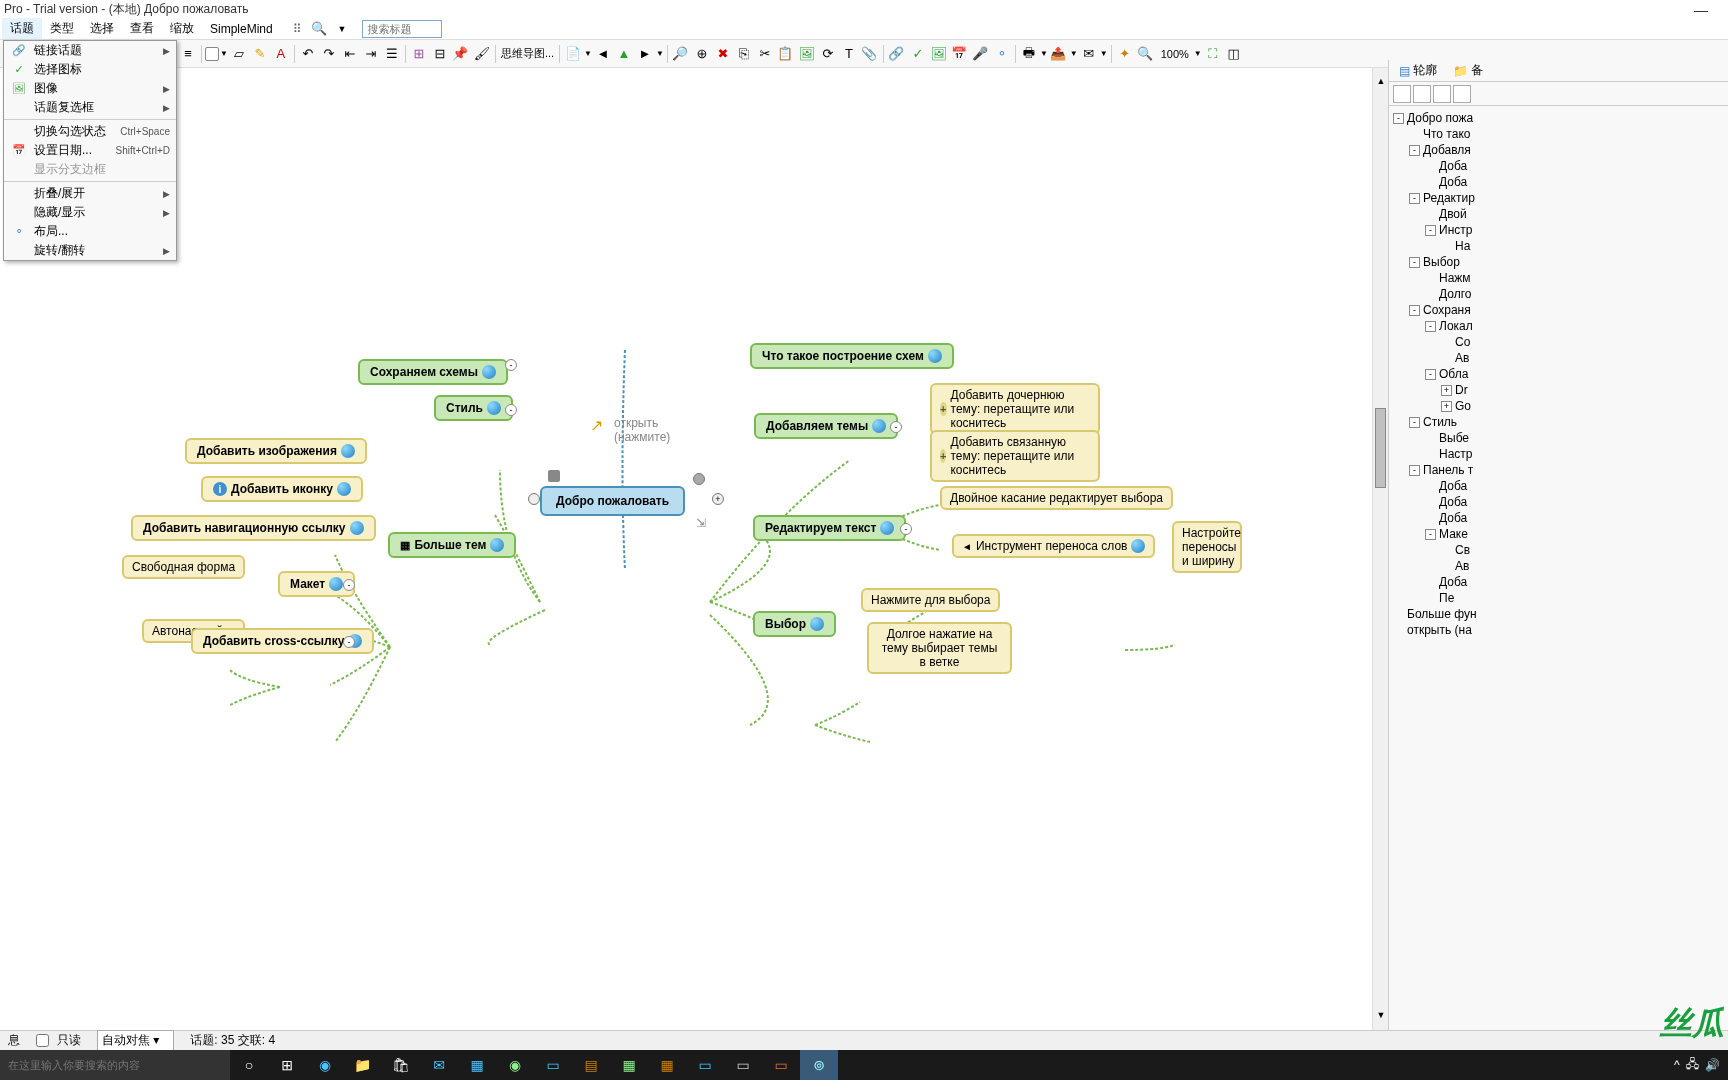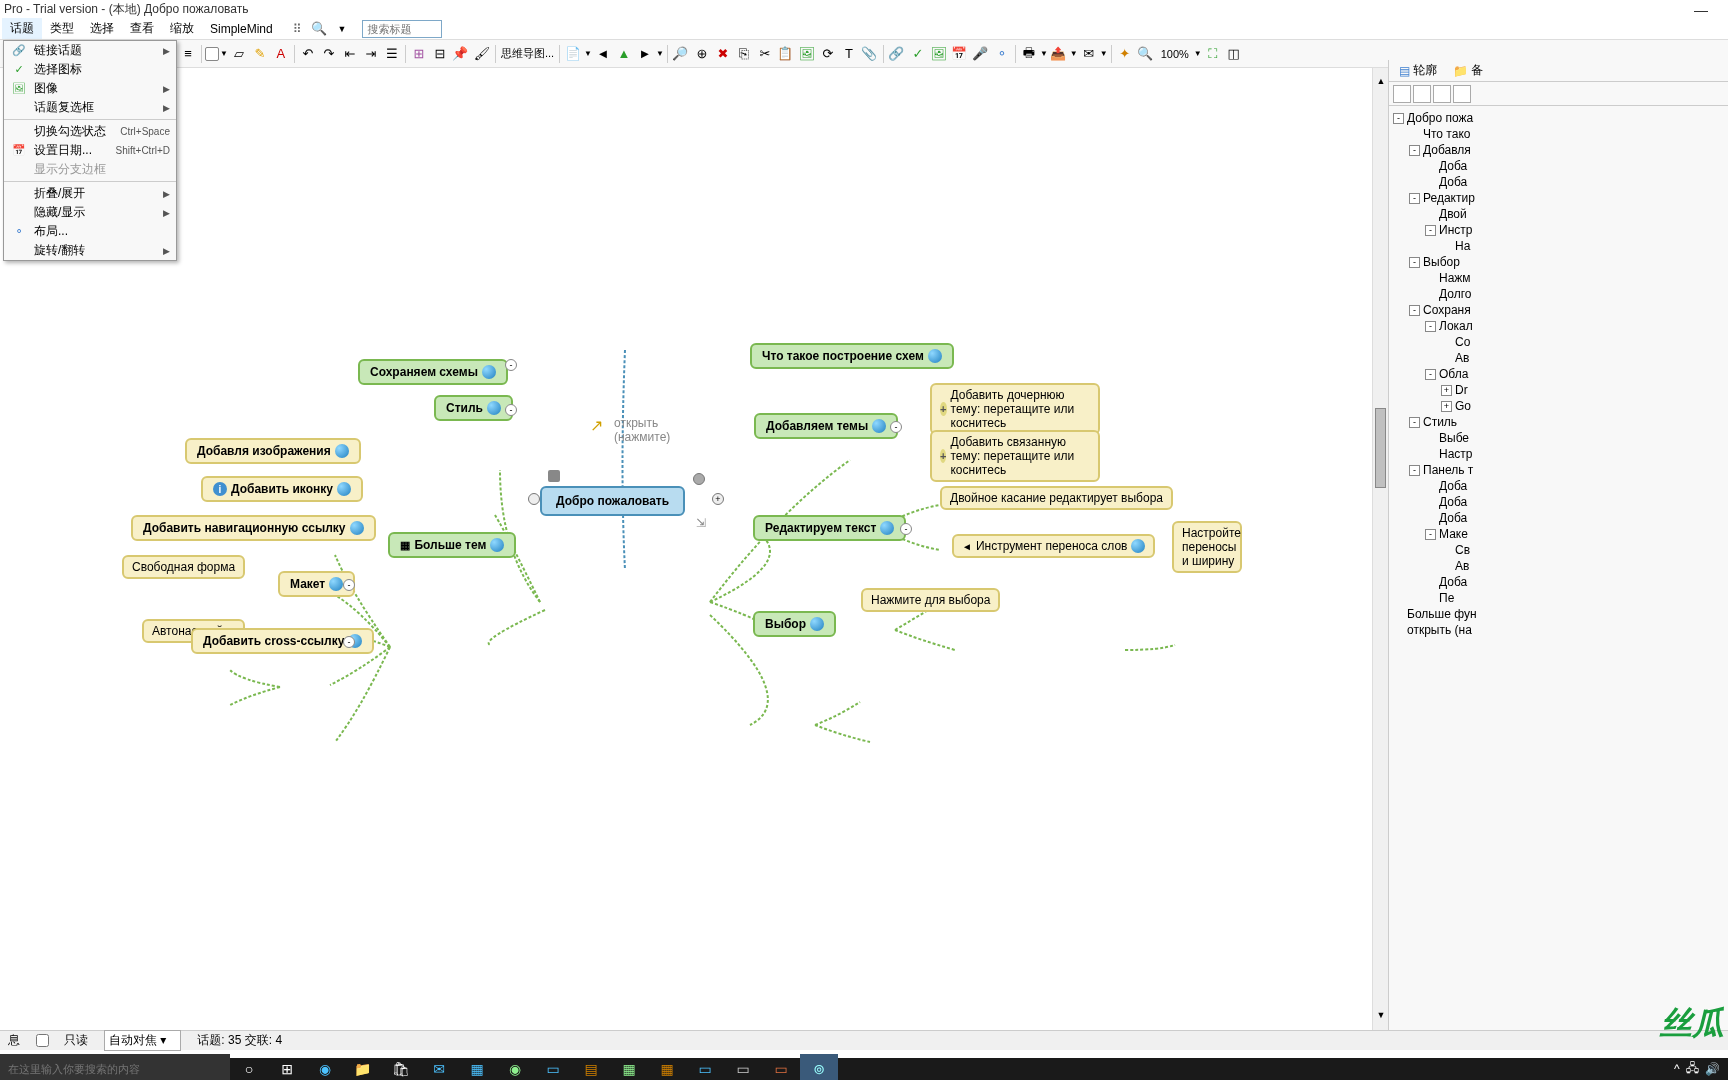--- a/index.html
+++ b/index.html
@@ -34,21 +34,21 @@
 .sp-tab{padding:2px 6px;font-size:11px;display:flex;align-items:center;gap:3px}
 .sp-toolbar{height:24px;border-bottom:1px solid #ccc;display:flex;align-items:center;padding:0 4px;gap:2px}
 .sp-tbtn{width:18px;height:18px;border:1px solid #aaa;background:#fff;cursor:pointer}
 .outline{padding:4px;font-size:11px;overflow:auto;height:calc(100% - 46px)}
 .ol-item{padding:1px 0;white-space:nowrap;display:flex;align-items:center}
 .ol-toggle{width:11px;height:11px;border:1px solid #888;display:inline-flex;align-items:center;justify-content:center;font-size:9px;margin-right:3px;background:#fff;cursor:pointer}
 .ol-indent-1{padding-left:16px}
 .ol-indent-2{padding-left:32px}
 .ol-indent-3{padding-left:48px}
 .statusbar{position:absolute;left:0;right:0;bottom:30px;height:20px;background:#f0f0f0;border-top:1px solid #ccc;display:flex;align-items:center;padding:0 8px;font-size:11px;gap:16px}
-.taskbar{position:absolute;left:0;right:0;bottom:0;height:22px;background:#1a1a1a;display:flex;align-items:center}
+.taskbar{position:absolute;left:0;right:0;bottom:0;height:30px;background:#1a1a1a;display:flex;align-items:center}
 .tb-search{background:#333;color:#999;padding:4px 8px;font-size:11px;width:230px;height:30px;display:flex;align-items:center;border:none}
 .tb-icon{width:38px;height:30px;display:flex;align-items:center;justify-content:center;color:#fff;font-size:14px}
 .tb-tray{margin-left:auto;display:flex;align-items:center;gap:6px;padding-right:8px;color:#fff;font-size:11px}
 .annotation{position:absolute;font-size:11px;color:#888}
 .collapse-btn{position:absolute;width:12px;height:12px;border:1px solid #888;border-radius:50%;background:#fff;font-size:9px;display:flex;align-items:center;justify-content:center}
 svg.connections{position:absolute;left:0;top:0;width:100%;height:100%;pointer-events:none}
 .watermark{position:absolute;right:0;bottom:30px;font-size:32px;font-weight:bold;color:#1a9e3e;font-style:italic;padding:4px}
 .minbtn{position:absolute;right:20px;top:2px;font-size:14px}
 </style>
 </head>
@@ -256,21 +256,21 @@
       <span class="globe"></span>
     </div>
 <div class="collapse-btn" style="left:505px;top:336px">-</div>
 <div class="node node-green" style="left:388px;top:464px">
       <span style="font-size:11px">▦</span>
       <span>Больше тем</span>
       <span class="globe"></span>
     </div>
 
 <div class="node node-yellow" style="left:185px;top:370px">
-      <span>Добавля изображения</span>
+      <span>Добавить изображения</span>
       <span class="globe"></span>
     </div>
 <div class="node node-yellow" style="left:201px;top:408px">
       <span class="info-icon">i</span>
       <span>Добавить иконку</span>
       <span class="globe"></span>
     </div>
 <div class="node node-yellow" style="left:131px;top:447px">
       <span>Добавить навигационную ссылку</span>
       <span class="globe"></span>
@@ -325,20 +325,23 @@
 <div class="node node-yellow-sm" style="left:952px;top:466px">
       <span style="font-size:10px">◄</span>
       <span>Инструмент переноса слов</span>
       <span class="globe"></span>
     </div>
 <div class="node node-yellow-sm" style="left:1172px;top:453px;max-width:70px;white-space:normal">
       <span>Настройте переносы и ширину</span>
     </div>
 <div class="node node-yellow-sm" style="left:861px;top:520px">
       <span>Нажмите для выбора</span>
+    </div>
+<div class="node node-yellow-sm" style="left:867px;top:554px;max-width:145px;white-space:normal;text-align:center">
+      <span>Долгое нажатие на тему выбирает темы в ветке</span>
     </div>
 
 <div style="position:absolute;right:0;top:0;width:16px;bottom:0;background:#f0f0f0;border-left:1px solid #ddd">
   <div style="position:absolute;top:8px;left:2px;width:12px;height:14px;text-align:center;font-size:9px">▲</div>
   <div style="position:absolute;top:340px;left:2px;width:11px;height:80px;background:#c0c0c0;border:1px solid #888"></div>
   <div style="position:absolute;bottom:8px;left:2px;width:12px;height:14px;text-align:center;font-size:9px">▼</div>
 </div>
 </div>
 
 <div class="side-panel">
@@ -489,21 +492,21 @@
       </div>
       <div class="ol-item ol-indent-0">
         <span style="width: 14px; display: inline-block;"></span>
         <span>открыть (на</span>
       </div>
     </div>
 </div>
 
 <div class="statusbar">
   <span>息</span>
-  <label style="display:flex;align-items:center;gap:15px">
+  <label style="display:flex;align-items:center;gap:8px">
       <input type="checkbox" style="">
       <span>只读</span>
     </label>
   <span style="border:1px solid #aaa;padding:1px 14px 1px 4px;background:#fff"><span>自动对焦</span> ▾</span>
   <span>话题: 35 交联: 4</span>
 </div>
 
 <div class="taskbar">
   <input class="tb-search" placeholder="在这里输入你要搜索的内容" style="">
   <div class="tb-icon">○</div>

